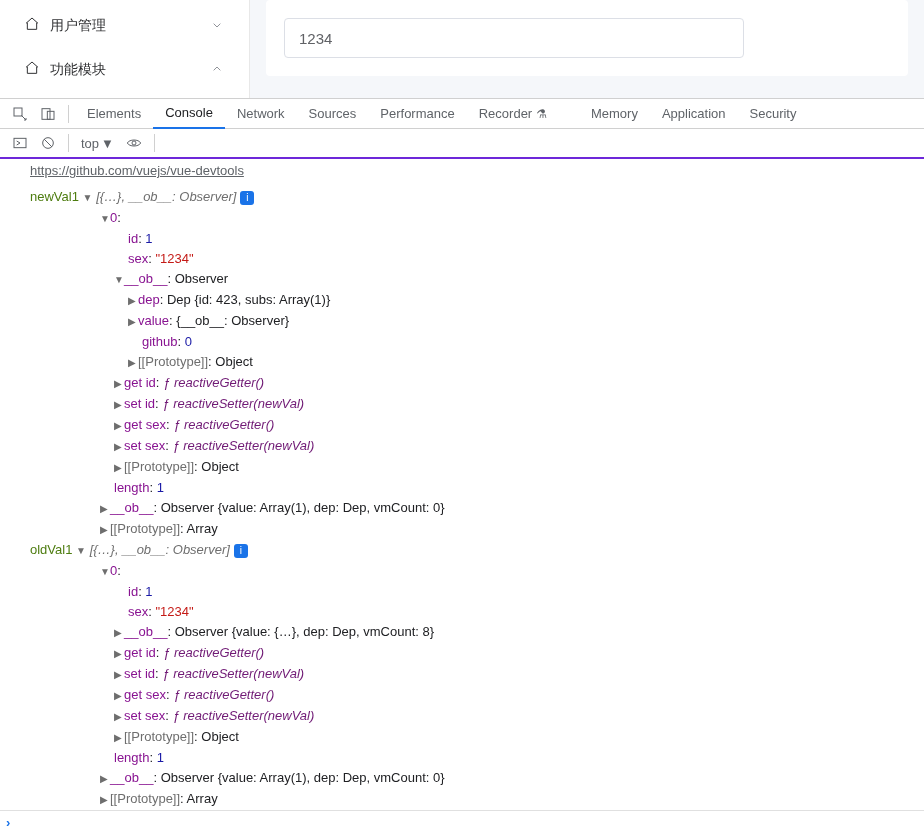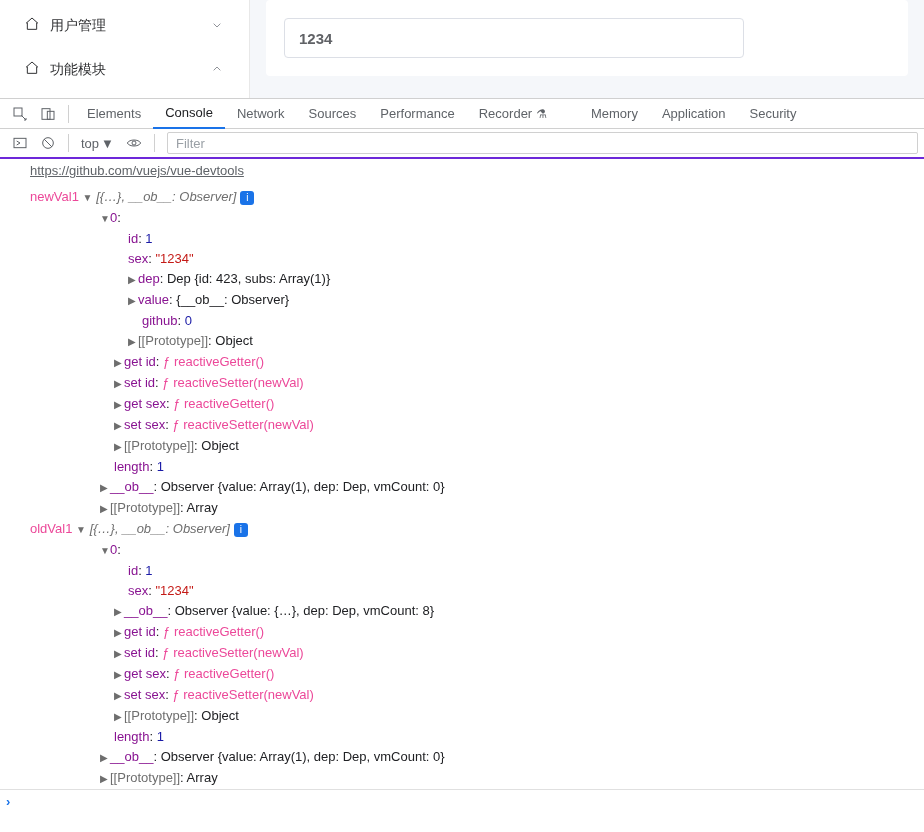--- a/index.html
+++ b/index.html
@@ -6,21 +6,21 @@
 body { width:924px; height:832px; background:#fff; overflow:hidden; font-size:13px; }
 
 
 .app { height:98px; display:flex; background:#fff; }
 .sidebar { width:250px; border-right:1px solid #e8e8e8; background:#fff; padding-top:4px; }
 .sb-item { display:flex; align-items:center; height:44px; padding:0 24px; color:#303133; font-size:14px; cursor:pointer; position:relative; }
 .sb-item .sb-icon { margin-right:10px; font-size:16px; }
 .sb-item .sb-arrow { position:absolute; right:24px; font-size:12px; color:#909399; }
 .content { flex:1; background:#f5f7fa; padding:0 16px; display:flex; align-items:flex-start; }
 .card { flex:1; background:#fff; border-radius:4px; padding:18px; margin-top:0; }
-.input { width:460px; height:40px; border:1px solid #dcdfe6; border-radius:4px; padding:0 14px; font-size:15px; color:#606266; display:flex; align-items:center;font-weight:bold; }
+.input { width:460px; height:40px; border:1px solid #dcdfe6; border-radius:4px; padding:0 14px; font-size:15px; color:#606266; display:flex; align-items:center; }
 
 
 .devtools { border-top:1px solid #d0d0d0; background:#fff; height:734px; display:flex; flex-direction:column; }
 .dt-tabs { height:30px; display:flex; align-items:center; border-bottom:1px solid #d0d0d0; padding:0 6px; color:#5f6368; font-size:13px; }
 .dt-icon-btn { width:22px; height:22px; display:flex; align-items:center; justify-content:center; margin:0 3px; color:#5f6368; cursor:pointer; font-size:14px; }
 .dt-sep { width:1px; height:18px; background:#d0d0d0; margin:0 6px; }
 .dt-tab { padding:0 12px; height:30px; display:flex; align-items:center; cursor:pointer; color:#5f6368; }
 .dt-tab.active { color:#202124; border-bottom:2px solid #1a73e8; }
 .dt-tab-spacer { flex:0 0 auto; width:20px; }
 .rec-flask { margin-left:4px; font-size:12px; }
@@ -28,30 +28,30 @@
 .dt-toolbar { height:30px; display:flex; align-items:center; border-bottom:2px solid #6d28d9; padding:0 6px; color:#5f6368; font-size:13px; }
 .top-sel { display:flex; align-items:center; gap:2px; margin:0 6px; cursor:pointer; }
 .filter-box { flex:1; margin-left:6px; height:22px; border:1px solid #d0d0d0; border-radius:2px; padding:0 8px; color:#9aa0a6; display:flex; align-items:center; }
 
 .console { flex:1; overflow:auto; font-family:Consolas, Menlo, monospace; font-size:13px; line-height:20px; color:#202124; padding-bottom:2px; }
 .console .link { color:#5f6368; text-decoration:underline; padding:2px 16px 6px 30px; display:block; cursor:pointer; }
 .console .prompt-line { border-top:1px solid #e0e0e0; height:24px; display:flex; align-items:center; padding-left:6px; }
 .console .prompt { color:#1a73e8; font-weight:bold; }
 
 .row { padding-left:30px; white-space:nowrap; }
-.row .var { color:#ec4899;margin-top:29px; }
+.row .var { color:#4d7c0f;margin-top:29px; }
 .row .preview-it { color:#6e6e6e; font-style:italic; }
 .row .info-badge { display:inline-block; width:14px; height:14px; border-radius:3px; background:#1a73e8; color:#fff; font-size:10px; text-align:center; line-height:14px; margin-left:4px; font-style:normal; }
 .key-purple { color:#881391; }
 .key-dim { color:#6e6e6e; }
 .num { color:#1a1aa6; }
 .str { color:#c41a16; }
 .obj { color:#202124; }
 .tri { color:#6e6e6e; font-size:10px; display:inline-block; width:10px; cursor:pointer; }
-.fn { color:#ec4899; }
+.fn { font-style:italic; color:#701a75; }
 .sp { color:#202124; }
 
 svg.icon { width:16px; height:16px; fill:none; stroke:currentColor; stroke-width:1.5; }
 </style>
 </head>
 <body>
 
 <div class="app">
   <div class="sidebar">
     <div class="sb-item">
@@ -139,33 +139,31 @@
       <span>top</span>
       <span>▼</span>
     </span>
     <span class="dt-icon-btn">
       <svg class="icon" viewBox="0 0 24 24">
           <path d="M2 12 C5 6 19 6 22 12 C19 18 5 18 2 12 Z"></path>
           <circle cx="12" cy="12" r="3"></circle>
         </svg>
     </span>
     <span class="dt-sep"></span>
-    <div class="filter-box">
-      <span>Filter</span>
-    </div>
   </div>
 
   <div class="console">
     <span class="link">https://github.com/vuejs/vue-devtools</span>
 
     <div id="entries">
         <div class="row" style="padding-left: 30px;"><span class="var">newVal1</span> <span class="tri">▼</span> <span class="preview-it">[{…}, __ob__: Observer]</span><span class="info-badge">i</span></div>
         <div class="row" style="padding-left: 100px;"><span class="tri">▼</span><span class="key-purple">0</span><span class="sp">:</span></div>
         <div class="row" style="padding-left: 128px;"><span class="key-purple">id</span><span class="sp">: </span><span class="num">1</span></div>
         <div class="row" style="padding-left: 128px;"><span class="key-purple">sex</span><span class="sp">: </span><span class="str">"1234"</span></div>
+        <div class="row" style="padding-left: 114px;"><span class="tri">▼</span><span class="key-purple">__ob__</span><span class="sp">: </span><span class="obj">Observer</span></div>
         <div class="row" style="padding-left: 128px;"><span class="tri">▶</span><span class="key-purple">dep</span><span class="sp">: </span><span class="obj">Dep {id: 423, subs: Array(1)}</span></div>
         <div class="row" style="padding-left: 128px;"><span class="tri">▶</span><span class="key-purple">value</span><span class="sp">: </span><span class="obj">{__ob__: Observer}</span></div>
         <div class="row" style="padding-left: 142px;"><span class="key-purple">github</span><span class="sp">: </span><span class="num">0</span></div>
         <div class="row" style="padding-left: 128px;"><span class="tri">▶</span><span class="key-dim">[[Prototype]]</span><span class="sp">: </span><span class="obj">Object</span></div>
         <div class="row" style="padding-left: 114px;"><span class="tri">▶</span><span class="key-purple">get id</span><span class="sp">: </span><span class="fn">ƒ reactiveGetter()</span></div>
         <div class="row" style="padding-left: 114px;"><span class="tri">▶</span><span class="key-purple">set id</span><span class="sp">: </span><span class="fn">ƒ reactiveSetter(newVal)</span></div>
         <div class="row" style="padding-left: 114px;"><span class="tri">▶</span><span class="key-purple">get sex</span><span class="sp">: </span><span class="fn">ƒ reactiveGetter()</span></div>
         <div class="row" style="padding-left: 114px;"><span class="tri">▶</span><span class="key-purple">set sex</span><span class="sp">: </span><span class="fn">ƒ reactiveSetter(newVal)</span></div>
         <div class="row" style="padding-left: 114px;"><span class="tri">▶</span><span class="key-dim">[[Prototype]]</span><span class="sp">: </span><span class="obj">Object</span></div>
         <div class="row" style="padding-left: 114px;"><span class="key-purple">length</span><span class="sp">: </span><span class="num">1</span></div>

